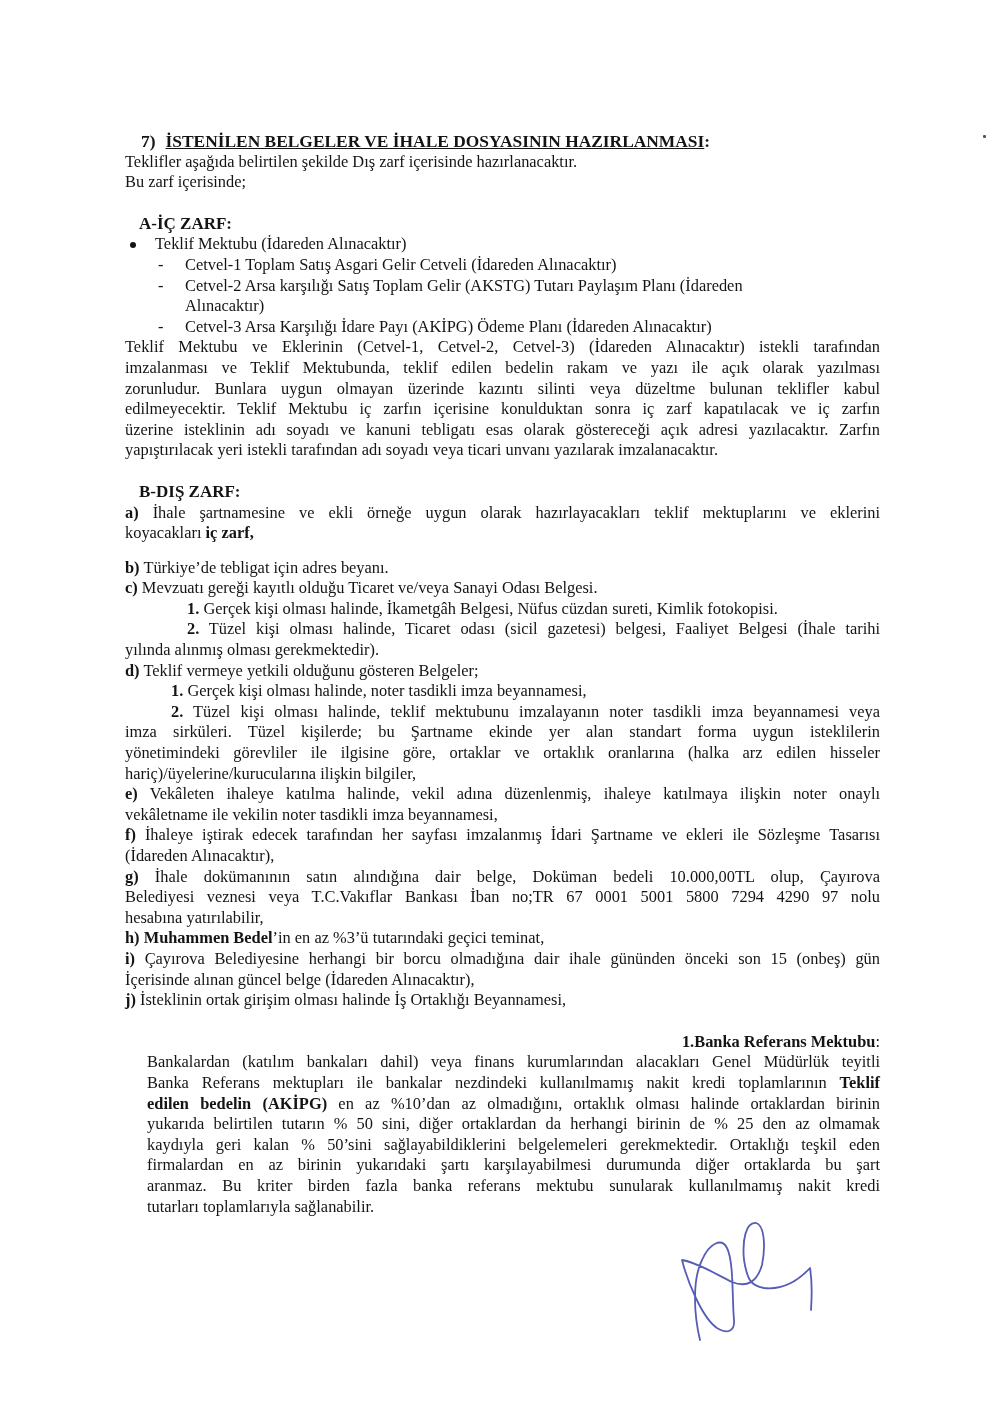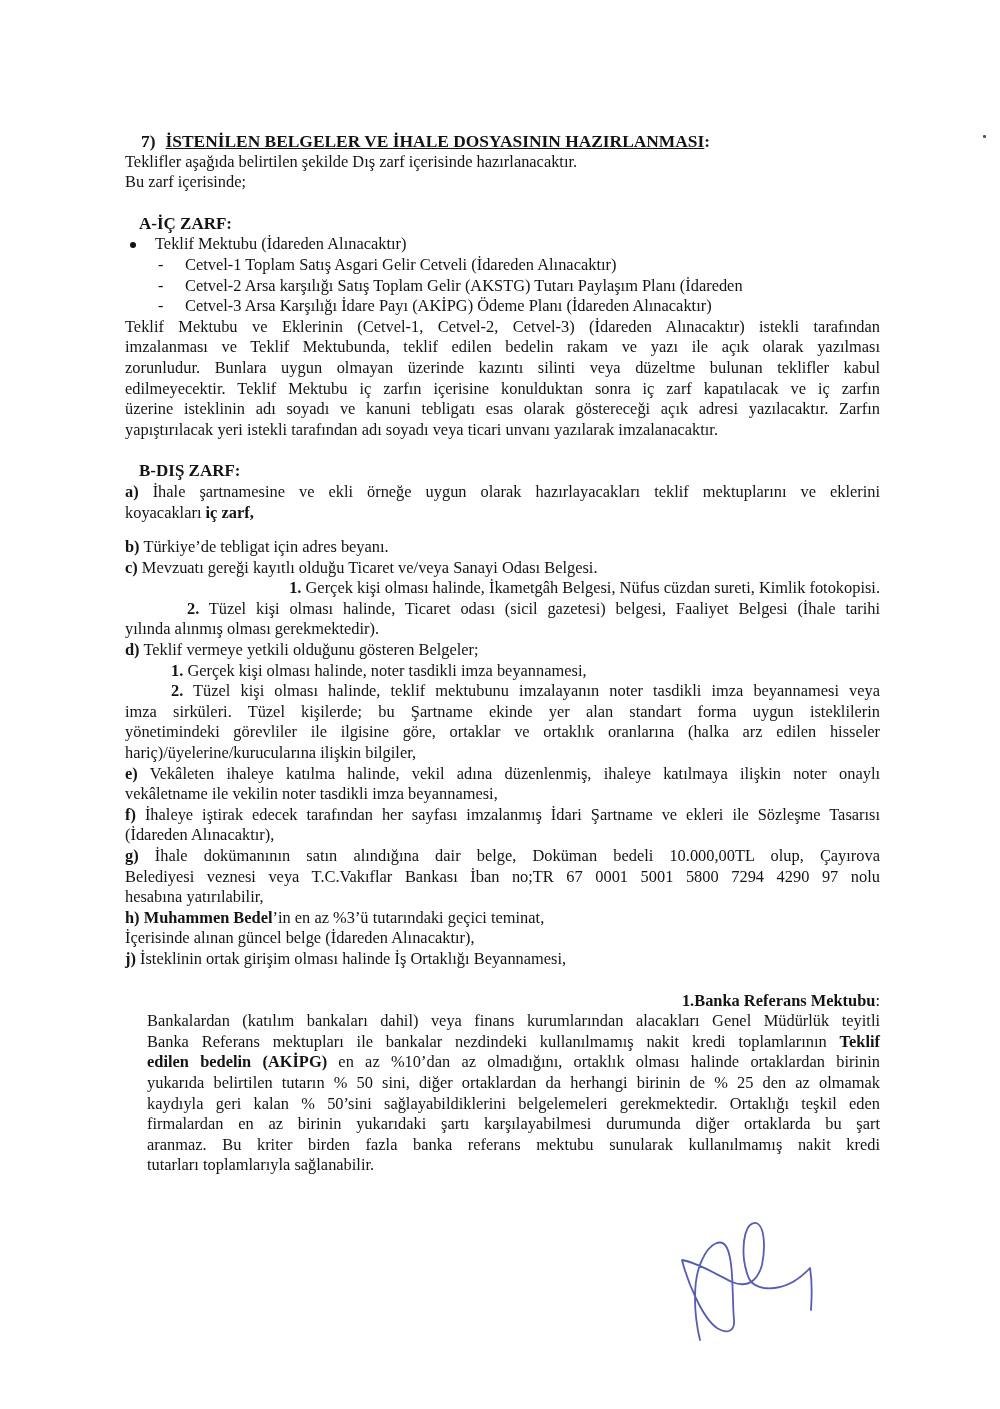--- a/index.html
+++ b/index.html
@@ -17,21 +17,21 @@
     .u { text-decoration: underline; }
     .h7 { font-weight: bold; font-size: 17.4px; padding-left: 16px; }
     .h7 .num { margin-right: 10px; }
     .sub-h { font-weight: bold; padding-left: 14px; font-size: 17px; }
     .gap1 { height: 21px; }
     .gap2 { height: 14px; }
     .bullet { position: relative; padding-left: 30px; }
     .bullet::before { content: ""; position: absolute; left: 5px; top: 8px; width: 6px; height: 6px; border-radius: 50%; background: #141414; }
     .dash { position: relative; padding-left: 60px; }
     .dash .d { position: absolute; left: 33px; }
-    .ind1 { padding-left: 62px; text-align: right; }
+    .ind1 { padding-left: 62px; }
     .ind2 { padding-left: 46px; }
     .ind-k { padding-left: 22px; text-align: right; }
     .blk-k { padding-left: 22px; }
     .signature { position: absolute; left: 672px; top: 1220px; width: 150px; height: 130px; }
     .speck { position: absolute; left: 983px; top: 135px; width: 3px; height: 3px; background: #555; border-radius: 1px; }
   </style>
 </head>
 <body>
 
 <div class="speck"></div>
@@ -42,20 +42,21 @@
     <span class="num">7)</span><span class="u">İSTENİLEN BELGELER VE İHALE DOSYASININ HAZIRLANMASI</span><span>:</span>
   </div>
   <div class="line">Teklifler aşağıda belirtilen şekilde Dış zarf içerisinde hazırlanacaktır.</div>
   <div class="line">Bu zarf  içerisinde;</div>
   <div class="gap1"></div>
 
   <div class="line sub-h">A-İÇ ZARF:</div>
   <div class="line bullet">Teklif Mektubu (İdareden Alınacaktır)</div>
   <div class="line dash"><span class="d">-</span><span>Cetvel-1 Toplam Satış Asgari Gelir Cetveli (İdareden Alınacaktır)</span></div>
   <div class="line dash"><span class="d">-</span><span>Cetvel-2 Arsa karşılığı Satış Toplam Gelir (AKSTG) Tutarı Paylaşım Planı (İdareden</span></div>
+  <div class="line dash"><span>Alınacaktır)</span></div>
   <div class="line dash"><span class="d">-</span><span>Cetvel-3 Arsa Karşılığı İdare Payı (AKİPG) Ödeme Planı (İdareden Alınacaktır)</span></div>
 
   <div>
     <div class="line just">Teklif Mektubu ve Eklerinin (Cetvel-1, Cetvel-2, Cetvel-3) (İdareden Alınacaktır) istekli tarafından</div>
     <div class="line just">imzalanması ve Teklif Mektubunda, teklif edilen bedelin rakam ve yazı ile açık olarak yazılması</div>
     <div class="line just">zorunludur. Bunlara uygun olmayan üzerinde kazıntı silinti veya düzeltme bulunan teklifler kabul</div>
     <div class="line just">edilmeyecektir. Teklif Mektubu iç zarfın içerisine konulduktan sonra iç zarf kapatılacak ve iç zarfın</div>
     <div class="line just">üzerine isteklinin adı soyadı ve kanuni tebligatı esas olarak göstereceği açık adresi yazılacaktır. Zarfın</div>
     <div class="line">yapıştırılacak yeri istekli tarafından adı soyadı veya ticari unvanı yazılarak imzalanacaktır.</div>
   </div>
@@ -86,20 +87,21 @@
 
   <div class="line just"><span class="b">f)</span><span> İhaleye iştirak edecek tarafından her sayfası imzalanmış İdari Şartname ve ekleri ile Sözleşme Tasarısı</span></div>
   <div class="line">(İdareden Alınacaktır),</div>
 
   <div class="line just"><span class="b">g)</span><span> İhale dokümanının satın alındığına dair belge, Doküman bedeli 10.000,00TL olup, Çayırova</span></div>
   <div class="line just">Belediyesi veznesi veya T.C.Vakıflar Bankası  İban no;TR 67 0001 5001 5800 7294 4290 97  nolu</div>
   <div class="line">hesabına yatırılabilir,</div>
 
   <div class="line"><span class="b">h) Muhammen Bedel</span><span>’in en az %3’ü tutarındaki geçici teminat,</span></div>
 
+  <div class="line just"><span class="b">i)</span><span> Çayırova Belediyesine herhangi bir borcu olmadığına dair ihale gününden önceki son 15 (onbeş)  gün</span></div>
   <div class="line">İçerisinde alınan güncel belge (İdareden Alınacaktır),</div>
 
   <div class="line"><span class="b">j)</span><span> İsteklinin ortak girişim olması halinde İş Ortaklığı Beyannamesi,</span></div>
   <div class="gap1"></div>
 
   <div class="line ind-k"><span class="b">1.Banka Referans Mektubu</span><span>:</span></div>
   <div class="blk-k">
     <div class="line just"><span>Bankalardan (katılım bankaları dahil) veya finans kurumlarından alacakları Genel Müdürlük teyitli</span></div>
     <div class="line just"><span>Banka Referans mektupları ile bankalar nezdindeki kullanılmamış nakit kredi toplamlarının </span><span class="b">Teklif</span></div>
     <div class="line just"><span class="b">edilen bedelin (AKİPG)</span><span> en az %10’dan az olmadığını, ortaklık olması halinde ortaklardan birinin</span></div>

